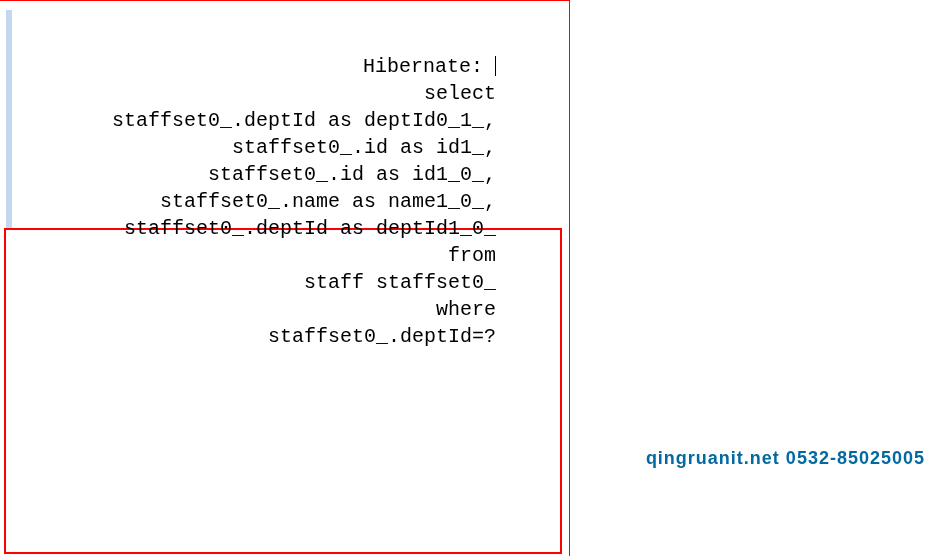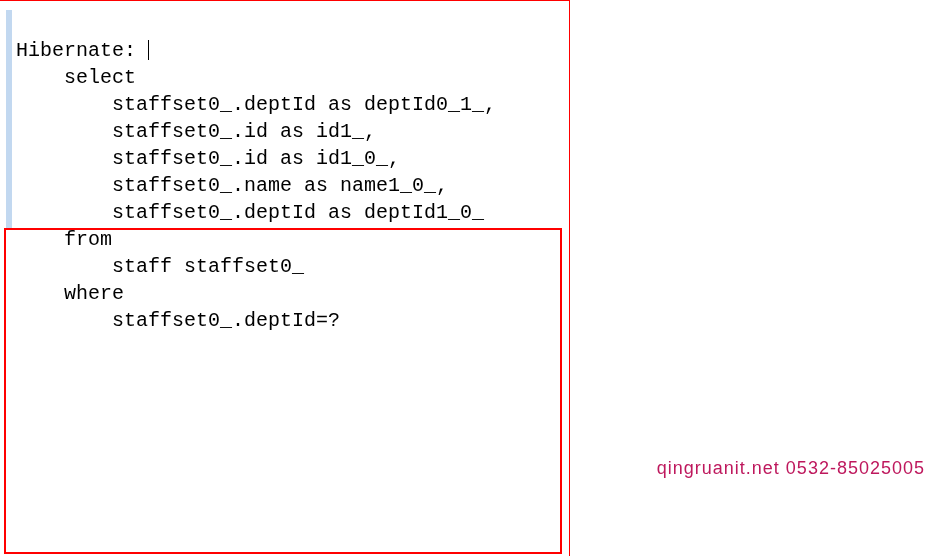--- a/index.html
+++ b/index.html
@@ -41,39 +41,41 @@
     height: 218px;
     background: #c2d8f0;
   }
   .code {
     position: absolute;
     top: 10px;
     left: 16px;
     white-space: pre;
   }
   .block2 {
-    margin-top: 0px;
+    margin-top: 16px;
+    text-align: right;
   }
   .cursor {
     display: inline-block;
     width: 1px;
     height: 20px;
     background: #000;
     vertical-align: text-top;
     position: relative;
     top: 1px;
   }
   .watermark {
     position: absolute;
     right: 14px;
-    bottom: 74px;
+    bottom: 84px;
     font-family: Arial, sans-serif;
     font-size: 18px;
-    color: #be185d;
+    color: #0369a1;
     letter-spacing: 1px;
+    font-weight: bold;
   }
 </style>
 </head>
 <body>
 
 <div class="selection-margin"></div>
 <div class="outer-border"></div>
 <div class="inner-border"></div>
 
 <div class="code">

